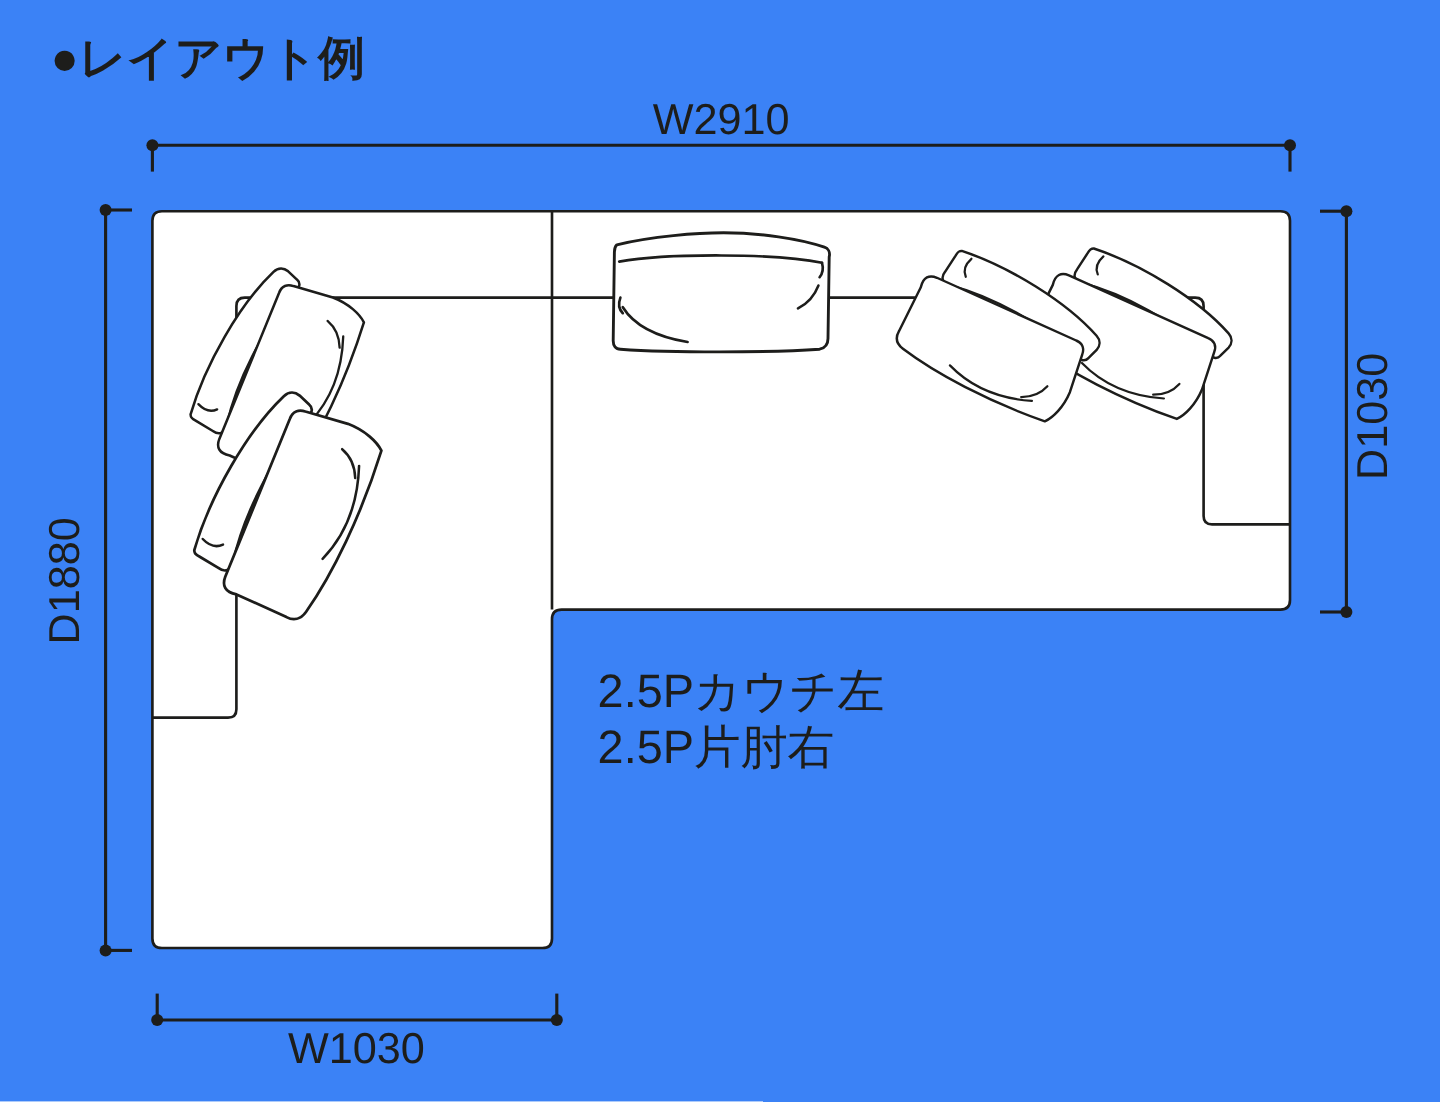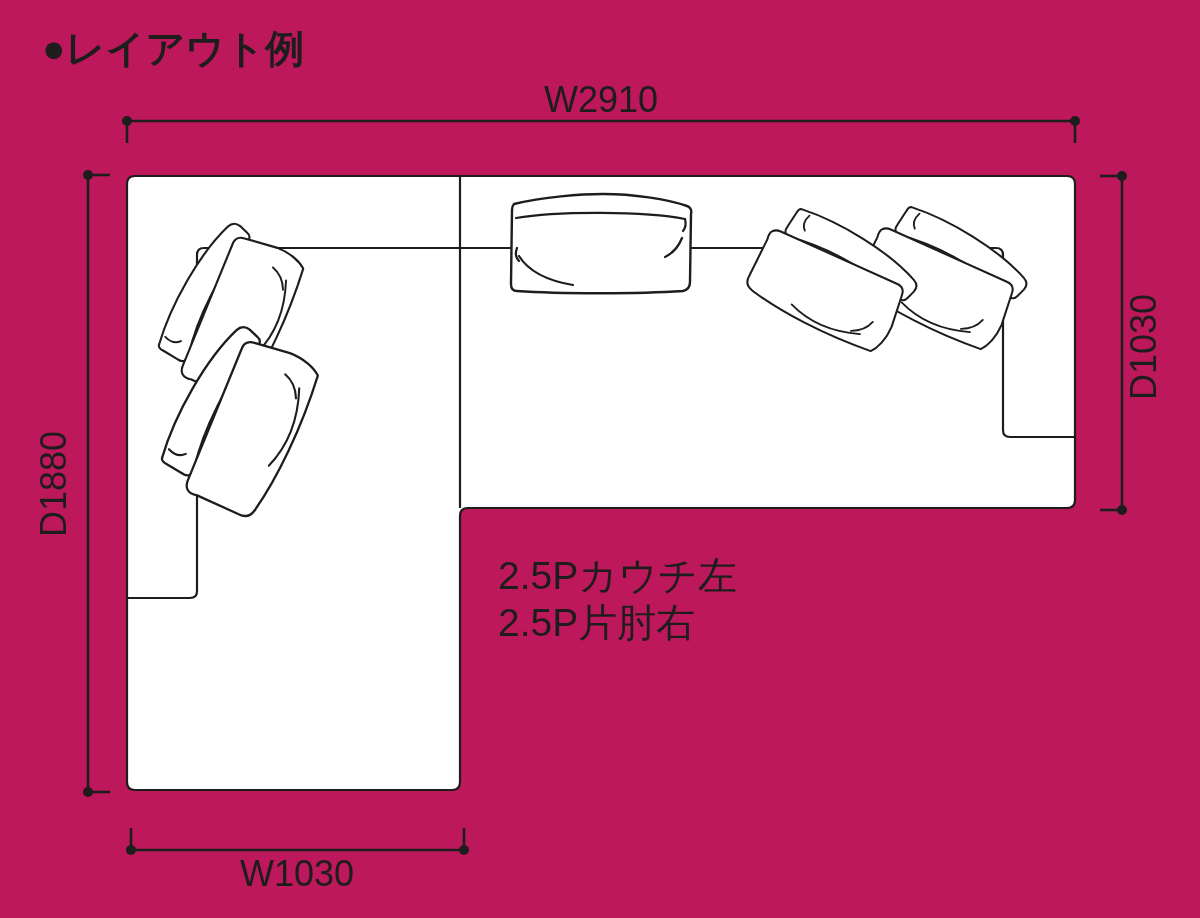--- a/index.html
+++ b/index.html
@@ -7,21 +7,21 @@
     padding: 0;
     width: 1200px;
     height: 918px;
     background: #ffffff;
     overflow: hidden;
   }
   .stage {
     position: relative;
     width: 1200px;
     height: 918px;
-    background: #be185d;
+    background: #3b82f6;
   }
   svg text {
     font-family: "Liberation Sans", "DejaVu Sans", sans-serif;
     fill: #1d1d1b;
   }
   .dim-label { font-size: 36px; }
   .title-label { font-size: 39px; font-weight: bold; }
   .caption-label { font-size: 39px; }
 </style>
 </head>

